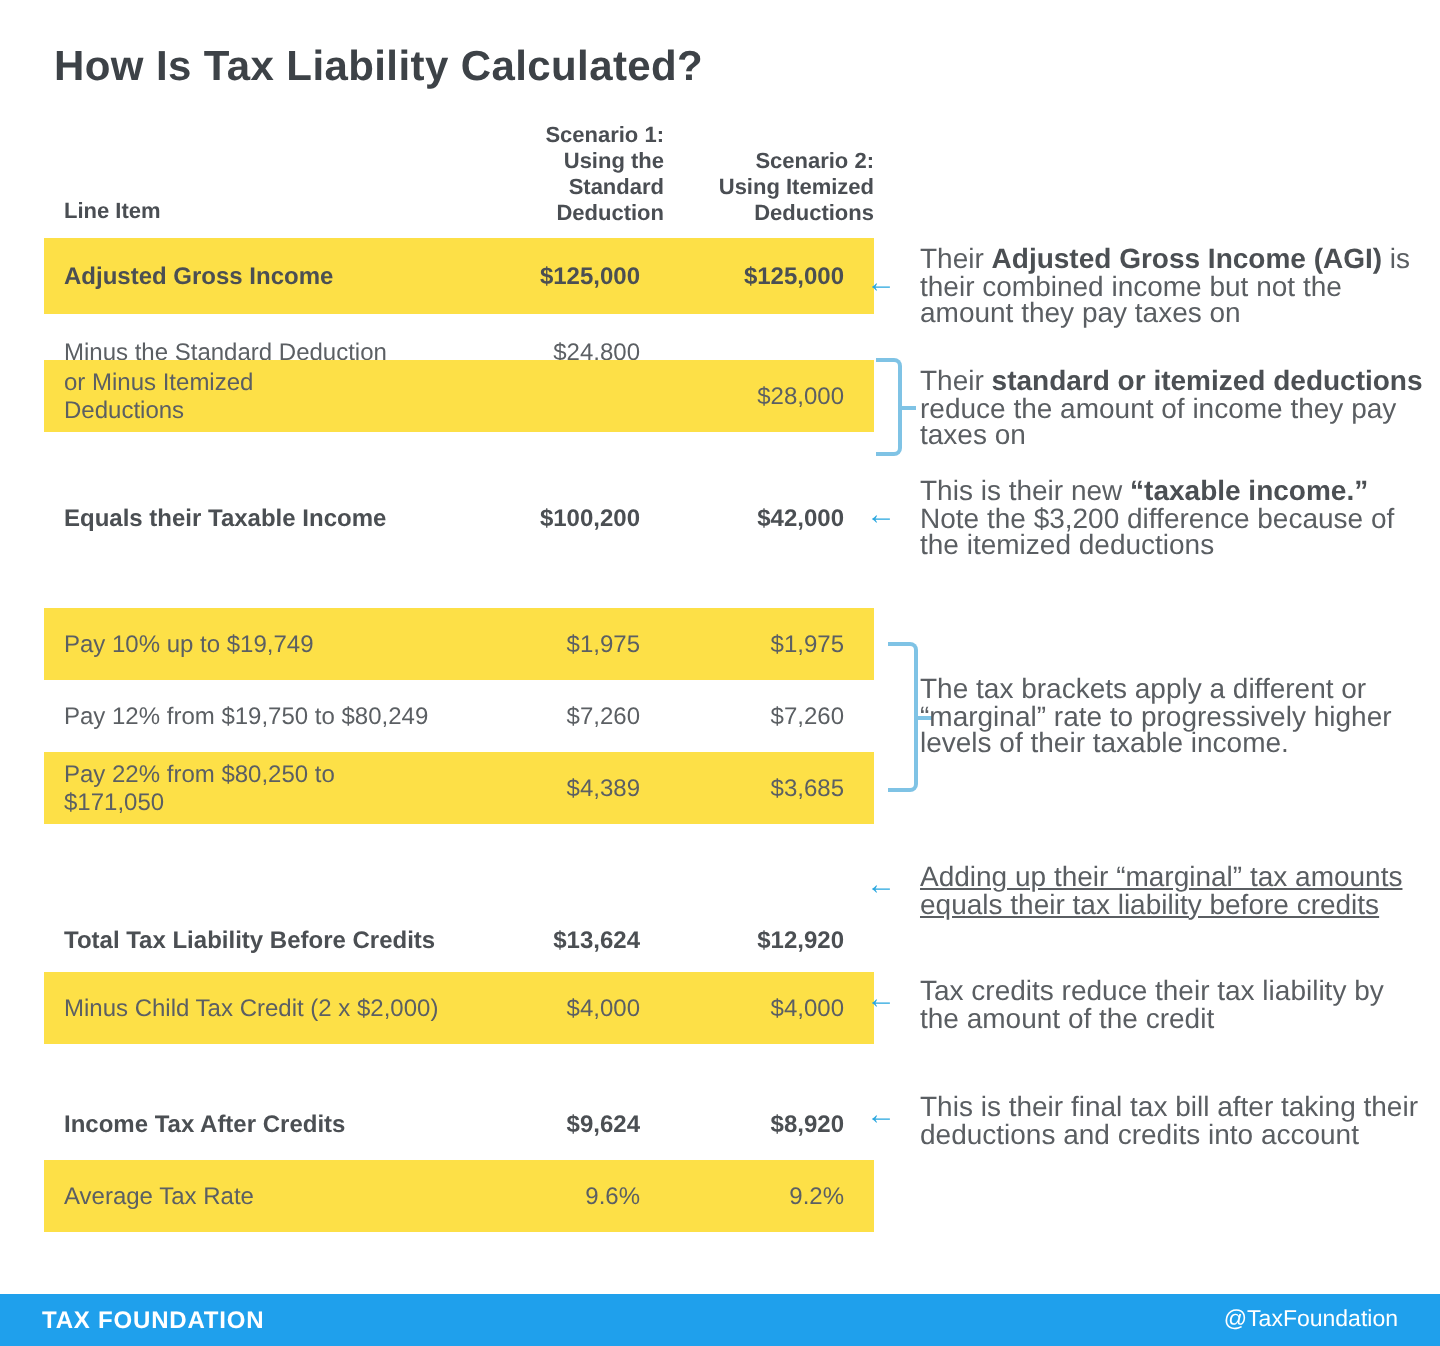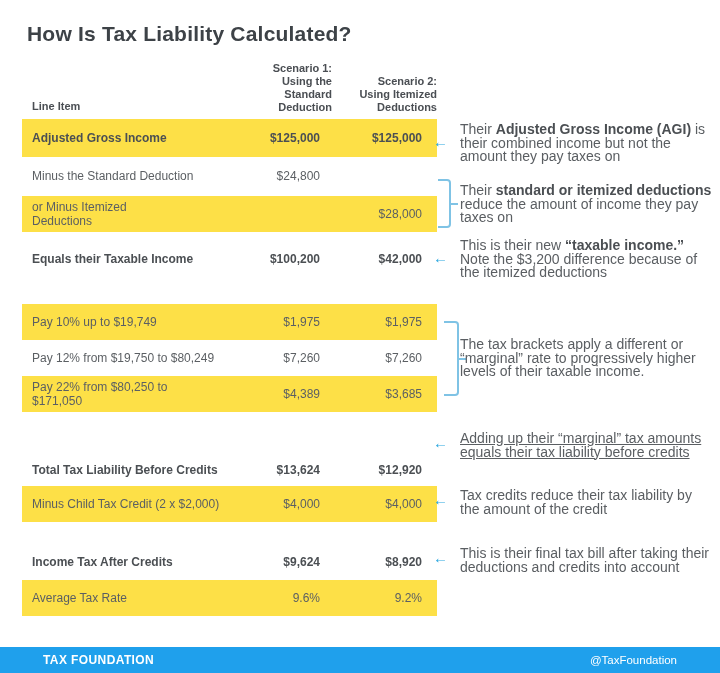--- a/index.html
+++ b/index.html
@@ -49,21 +49,21 @@
   .bracket:after {
     content:""; position:absolute; right:-9px; top:50%; margin-top:-1px;
     width:7px; height:2px; background:#7fc3e5;
   }
   .bracket-1 { left:438px; top:179px; width:11px; height:45px; }
   .bracket-2 { left:444px; top:321px; width:13px; height:71px; }
 
   .footer {
     position:absolute; left:0; top:647px; width:720px; height:26px;
     background:#1fa0ec; display:flex; align-items:center;
-    justify-content:space-between; padding:0 43px; box-sizing:border-box;
+    justify-content:space-between; padding:0 21px; box-sizing:border-box;
     color:#ffffff;
   }
   .brand { font-size:12px; font-weight:bold; letter-spacing:0.4px; }
   .handle { font-size:11.5px; }
 </style>
 </head>
 <body>
 
 <div class="page">
 
@@ -81,21 +81,21 @@
   <div class="row shaded bold" style="top:119px; height:38px;">
     <span class="cell-label">Adjusted Gross Income</span>
     <span class="cell-v1">$125,000</span>
     <span class="cell-v2">$125,000</span>
   </div>
   <div class="row" style="top:158px;">
     <span class="cell-label">Minus the Standard Deduction</span>
     <span class="cell-v1">$24,800</span>
     <span class="cell-v2"></span>
   </div>
-  <div class="row shaded" style="top:196px;gap:15px;">
+  <div class="row shaded" style="top:180px;gap:15px;">
     <span class="cell-label">or Minus Itemized Deductions</span>
     <span class="cell-v1"></span>
     <span class="cell-v2">$28,000</span>
   </div>
   <div class="row bold" style="top:241px;">
     <span class="cell-label">Equals their Taxable Income</span>
     <span class="cell-v1">$100,200</span>
     <span class="cell-v2">$42,000</span>
   </div>
   <div class="row shaded" style="top:304px;">

